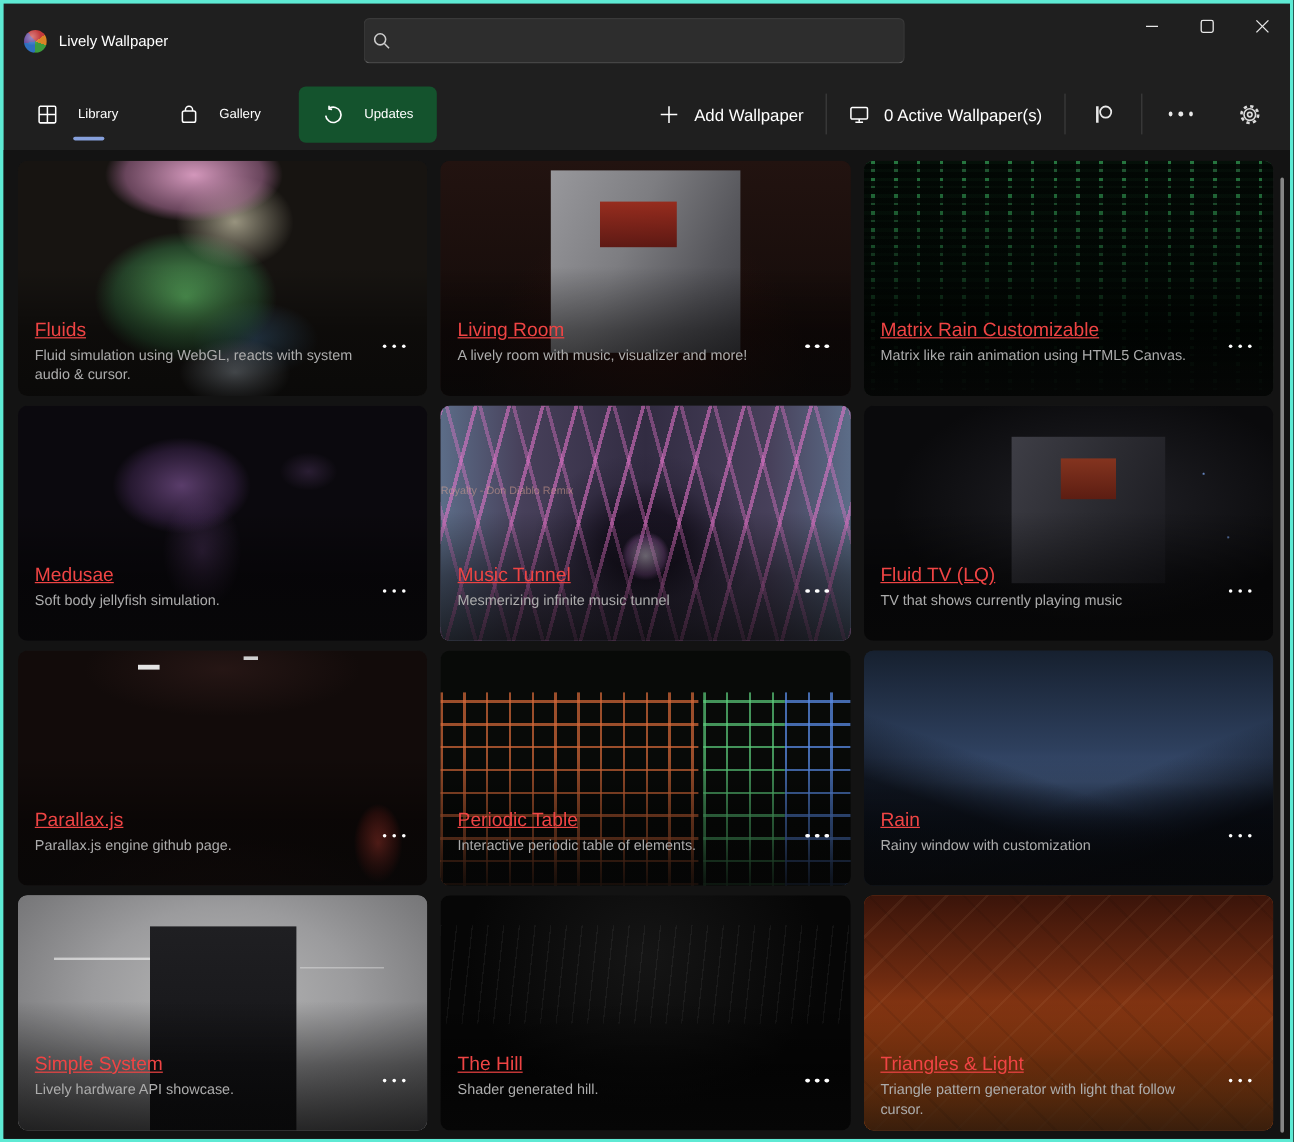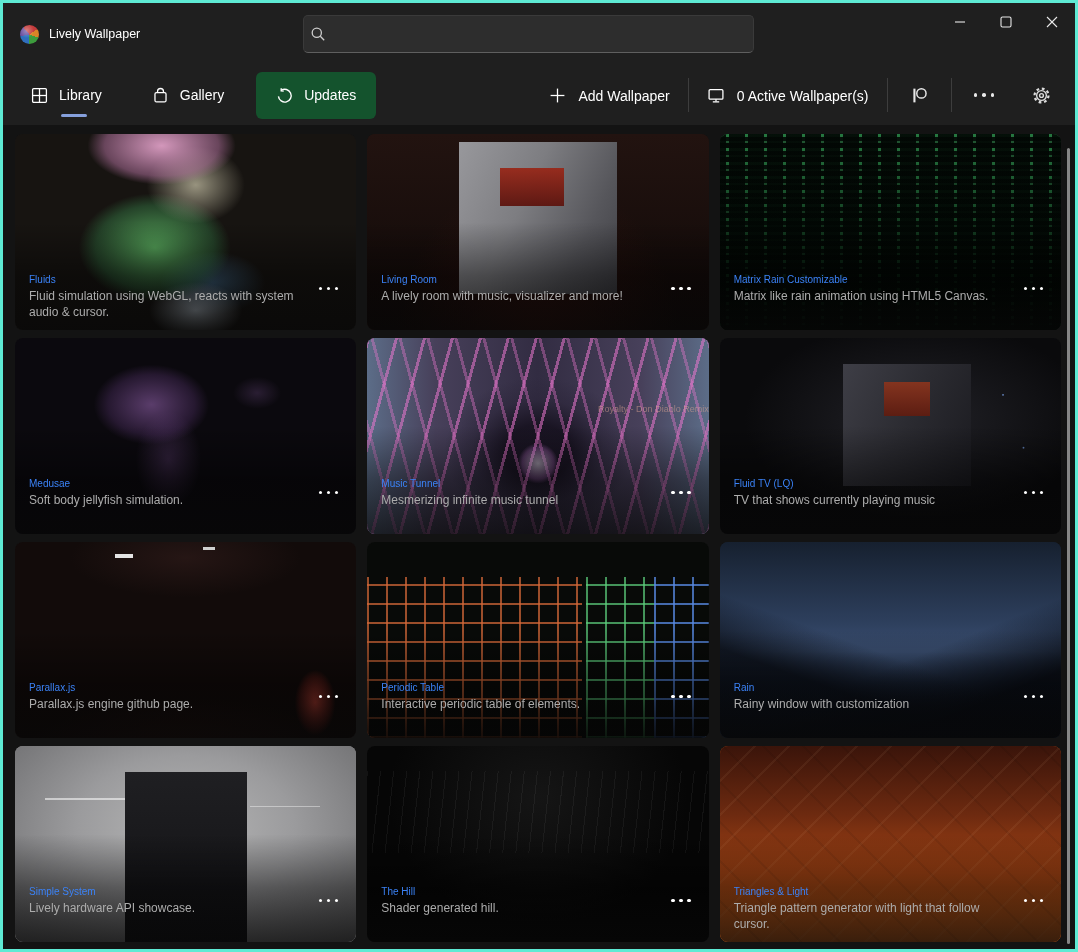--- a/index.html
+++ b/index.html
@@ -35,21 +35,21 @@
   .win-controls{ position:absolute; top:0; right:0; display:flex; }
   .win-btn{
     width:46px; height:38px; background:transparent; border:none; color:#e8e8e8;
     display:flex; align-items:center; justify-content:center; cursor:pointer;
   }
 
   
   .navbar{ height:60px; flex:none; display:flex; align-items:center; justify-content:space-between; padding:0 16px 0 26px; }
   .nav-left{ display:flex; align-items:center; }
   .tab{
-    display:flex; align-items:center; gap:11px; color:#fff; font-size:14px;
+    display:flex; align-items:center; gap:17px; color:#fff; font-size:11px;
     background:none; border:none; font-family:inherit; cursor:pointer;
     padding:15px 2px; position:relative; border-radius:6px;
   }
   .tab + .tab{ margin-left:46px; }
   .tab.pill{ background:#14532d; padding:15px 20px; margin-left:30px; }
   .tab.active::after{
     content:""; position:absolute; left:32px; bottom:2px; width:26px; height:3px;
     border-radius:2px; background:#86a0dc;
   }
   .nav-right{ display:flex; align-items:center; }
@@ -62,25 +62,25 @@
   .dots3{ display:flex; gap:5px; }
   .dots3 i{ width:3.5px; height:3.5px; border-radius:50%; background:#e8e8e8; }
 
   
   .content{ flex:1; background:#131313; position:relative; padding:9px 14px 0 12px; }
   .grid{ display:grid; grid-template-columns:repeat(3,1fr); gap:8px 11px; }
   .card{ height:196px; border-radius:8px; overflow:hidden; position:relative; background:#1a1a1a; cursor:pointer; }
   .thumb{ position:absolute; inset:0; background-repeat:no-repeat; }
   .scrim{ position:absolute; inset:0; background:linear-gradient(180deg, rgba(0,0,0,0) 45%, rgba(0,0,0,.42) 72%, rgba(6,6,6,.74) 100%); }
   .meta{ position:absolute; left:0; right:0; bottom:0; padding:0 14px 6px; }
-  .card-title{ color:#3b82f6; font-size:10px; margin-bottom:4px; }
+  .card-title{ color:#ef4444; font-size:16px; margin-bottom:4px;text-decoration:underline; }
   .card-desc{ color:#acacac; font-size:12px; line-height:1.33; min-height:35px; padding-right:46px; }
   .more{ position:absolute; right:14px; bottom:36px; background:none; border:none; cursor:pointer; display:flex; gap:4.5px; padding:4px; }
   .more i{ width:3.5px; height:3.5px; border-radius:50%; background:#fff; }
-  .embedded{ position:absolute; left:0; right:0; top:66px; text-align:right; color:rgba(230,170,150,.5); font-size:9px; pointer-events:none; }
+  .embedded{ position:absolute; left:0; right:0; top:66px; text-align:left; color:rgba(230,170,150,.5); font-size:9px; pointer-events:none; }
 
   
   .scrollbar{ position:absolute; right:5px; top:23px; width:3px; height:796px; background:#868686; border-radius:2px; cursor:pointer; }
 
   
   .art-fluids{
     background-color:#171411;
     background-image:
       radial-gradient(ellipse 95px 50px at 43% 6%, rgba(221,158,196,.95), rgba(186,118,166,.5) 60%, transparent 78%),
       radial-gradient(ellipse 70px 55px at 53% 26%, rgba(238,232,200,.6), transparent 70%),

